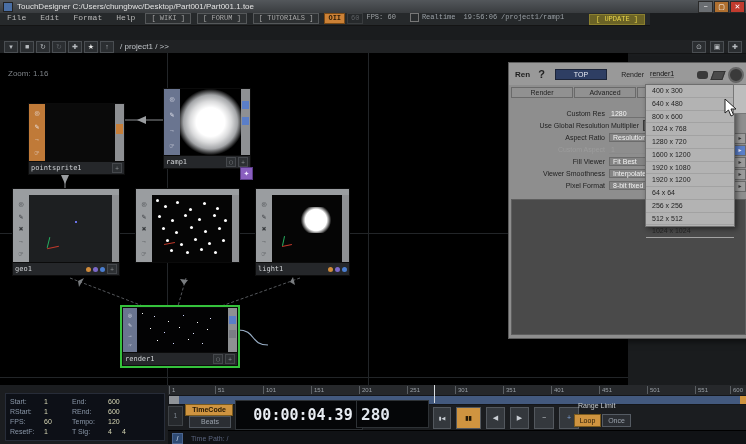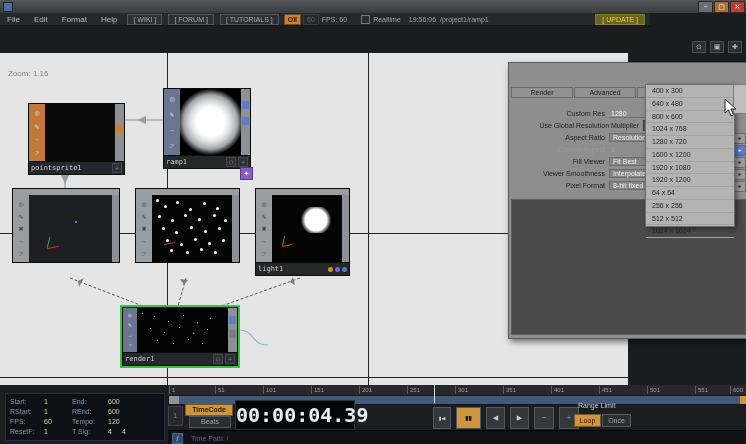--- a/index.html
+++ b/index.html
@@ -10,21 +10,21 @@
   .titlebar{left:0;top:0;width:746px;height:13px;background:linear-gradient(#53575b,#393c3f);
             display:flex;align-items:center;font-size:8px;color:#e2e2e2;}
   .tlogo{width:8px;height:8px;margin:0 4px 0 3px;background:#4a6fa5;border:1px solid #222;}
   .wbtns{position:absolute;right:1px;top:1px;display:flex;gap:1px;}
   .wbtn{width:13px;height:10px;font-size:7px;line-height:10px;text-align:center;color:#fff;
         background:#6a6e72;border:1px solid #2a2a2a;}
   .wbtn.max{background:#b07030;}
   .wbtn.close{background:#c23b2e;}
   
   .menubar{left:0;top:13px;width:650px;height:12px;background:#26292b;border-bottom:1px solid #141414;
-           display:flex;align-items:center;font-size:8px;color:#b8b8b8;}
+           display:flex;align-items:flex-start;font-size:8px;color:#b8b8b8;font-family:Liberation Mono, monospace;}
   .mitem{padding:0 7px;}
   .mlink{border:1px solid #55585a;background:#2d3032;color:#a8a8a8;padding:0 5px;margin:0 3px;height:9px;line-height:9px;font-size:7px;}
   .pausebtn{background:#cc8136;color:#2a1c08;font-weight:bold;padding:0 3px;margin:0 2px;height:9px;line-height:9px;font-size:7px;border:1px solid #7a4a16;}
   .dimbox{color:#5d6063;font-size:7px;padding:0 3px;border:1px solid #3a3d3f;height:9px;line-height:9px;margin-right:3px;}
   .fpslbl{color:#9fa3a6;font-size:7px;margin-right:8px;}
   .rtcheck{width:7px;height:7px;border:1px solid #777;background:#2a2d2f;margin:0 3px 0 6px;display:inline-block;}
   .statustxt{color:#9aa0a6;font-size:7px;}
   .updatebtn{position:absolute;right:5px;top:1px;background:#6b6326;color:#e8d44a;font-size:7px;
              padding:0 6px;height:9px;line-height:9px;border:1px solid #8a7f2e;}
   
@@ -40,21 +40,21 @@
           linear-gradient(to bottom,transparent 45%,#5a5e62 45%,#5a5e62 55%,transparent 55%);}
   .lay.l5{background-image:linear-gradient(to right,transparent 30%,#5a5e62 30%,#5a5e62 40%,transparent 40%,transparent 60%,#5a5e62 60%,#5a5e62 70%,transparent 70%);}
   
   .crumbbar{left:0;top:40px;width:746px;height:13px;background:#202224;border-bottom:1px solid #121314;
             display:flex;align-items:center;font-size:8px;color:#9a9ea2;}
   .cicon{width:12px;height:10px;border:1px solid #4a4e52;background:#2b2e31;text-align:center;
          line-height:10px;font-size:7px;margin-left:2px;color:#b8bcc0;}
   .crumbtxt{margin-left:6px;color:#c2c6ca;font-size:8px;}
   .paneicons{position:absolute;right:4px;top:41px;display:flex;gap:2px;}
   
-  .network{left:0;top:53px;width:628px;height:332px;background:#e5e5e5;}
+  .network{left:0;top:53px;width:628px;height:332px;background:#000000;}
   .gridv{position:absolute;top:0;bottom:0;width:1px;background:#222528;}
   .gridh{position:absolute;left:0;right:0;height:1px;background:#222528;}
   .zoomlbl{position:absolute;left:8px;top:16px;font-size:8px;color:#7d8287;}
   .wires{position:absolute;left:0;top:0;width:746px;height:332px;pointer-events:none;z-index:4;}
   
   .tnode{position:absolute;z-index:10;}
   .frame{display:flex;background:#97999c;border:1px solid #0b0b0b;}
   .side{width:16px;display:flex;flex-direction:column;align-items:center;justify-content:space-around;
         padding:2px 0;font-size:6px;color:rgba(240,240,248,.85);}
   .side.mat{background:#c07a38;}
@@ -121,22 +121,22 @@
   .ival{color:#d6d6b4;width:28px;}
   .ilab2{color:#8a97a8;width:36px;}
   .ival2{color:#d6d6b4;width:26px;}
   .lbtn1{position:absolute;left:168px;top:21px;width:13px;height:18px;background:#26292d;border:1px solid #3e4246;
          color:#7a8violet088;color:#78808a;font-size:7px;text-align:center;line-height:18px;}
   .tcbtn{position:absolute;left:185px;top:19px;width:46px;height:10px;background:#cf9440;color:#241805;
          font-size:7px;font-weight:bold;text-align:center;line-height:10px;border:1px solid #7a5a1e;}
   .beatsbtn{position:absolute;left:189px;top:31px;width:40px;height:10px;background:#2b2e33;color:#9aa2ac;
             font-size:7px;text-align:center;line-height:10px;border:1px solid #4e545c;}
   .tcdisp{position:absolute;left:235px;top:15px;width:118px;height:28px;background:#050608;border:1px solid #2e3236;
-          color:#e9edf3;font-family:"DejaVu Sans Mono",monospace;font-size:20px;font-weight:bold;
-          text-align:center;line-height:28px;}
+          color:#e9edf3;font-family:"DejaVu Sans Mono",monospace;font-size:15px;font-weight:bold;
+          text-align:center;line-height:28px;padding-left:8px;}
   .frdisp{position:absolute;left:356px;top:15px;width:73px;height:28px;background:#050608;border:1px solid #2e3236;
           color:#e2e7ee;font-family:"DejaVu Sans Mono",monospace;font-size:16px;font-weight:bold;
           line-height:28px;padding-left:4px;box-sizing:border-box;}
   .transport{position:absolute;left:433px;top:22px;display:flex;gap:5px;}
   .pbtn{height:20px;background:#34383d;border:1px solid #53585e;color:#c9ced4;font-size:7px;
         text-align:center;line-height:20px;}
   .pbtn.pause{background:#cf9440;color:#241805;font-weight:bold;}
   .rlimit{position:absolute;left:578px;top:17px;font-size:7px;color:#c4c9ce;}
   .loopbtn{position:absolute;left:574px;top:29px;width:25px;height:11px;background:#cf9440;color:#241805;
            font-size:7px;text-align:center;line-height:11px;border:1px solid #7a5a1e;}
@@ -151,20 +151,21 @@
   .bluedot{position:absolute;width:2px;height:2px;background:#6a72e8;}
   .blob{position:absolute;background:radial-gradient(circle,#fff 52%,rgba(255,255,255,0) 74%);}
 </style>
 </head>
 <body>
 
 <div class="stage">
 
   <div class="abs titlebar">
     <div class="tlogo"></div>
+    <span>TouchDesigner C:/Users/chungbwc/Desktop/Part001/Part001.1.toe</span>
     <div class="wbtns">
       <div class="wbtn">−</div>
       <div class="wbtn max">▢</div>
       <div class="wbtn close">✕</div>
     </div>
   </div>
 
   <div class="abs menubar">
     <span class="mitem">File</span>
     <span class="mitem">Edit</span>
@@ -178,20 +179,30 @@
     <span class="fpslbl">
       <span>FPS:</span> <span>60</span></span>
     <span class="rtcheck"></span>
     <span class="statustxt">Realtime</span>
     <span class="statustxt" style="margin-left:8px">19:56:06</span>
     <span class="statustxt" style="margin-left:4px">/project1/ramp1</span>
     <span class="updatebtn">[ UPDATE ]</span>
   </div>
 
 
+  <div class="abs crumbbar">
+    <div class="cicon" style="margin-left:4px">▾</div>
+    <div class="cicon">■</div>
+    <div class="cicon">↻</div>
+    <div class="cicon" style="color:#5c6064">↻</div>
+    <div class="cicon">✚</div>
+    <div class="cicon" style="color:#e8e8e8">★</div>
+    <div class="cicon">↑</div>
+    <span class="crumbtxt">/ project1 / &gt;&gt;</span>
+  </div>
   <div class="paneicons" style="z-index:6">
     <div class="cicon">⊙</div>
     <div class="cicon">▣</div>
     <div class="cicon">✚</div>
   </div>
 
   <div class="abs network">
     <div class="gridv" style="left:167px"></div>
     <div class="gridv" style="left:368px"></div>
     <div class="gridh" style="top:180px"></div>
@@ -265,20 +276,29 @@
           <span>→</span>
           <span>☞</span>
         </div>
         <div class="view" style="background:#1d1f21">
           <div class="bluedot" style="left:46px;top:26px"></div>
           <div class="axisr" style="left:18px;top:52px;width:12px;transform:rotate(-12deg)"></div>
           <div class="axisg" style="left:19px;top:42px;height:11px;transform:rotate(14deg)"></div>
         </div>
         <div class="rstrip" style="width:7px"></div>
       </div>
+      <div class="nlabel">
+        <span>geo1</span>
+        <span class="nflags">
+          <span class="dot" style="background:#d08b3a"></span>
+          <span class="dot" style="background:#7b68c8"></span>
+          <span class="dot" style="background:#4a7ed0"></span>
+          <span class="fbox">+</span>
+        </span>
+      </div>
     </div>
 
     <div class="tnode" style="left:135px;top:135px;width:105px">
       <div class="frame" style="height:75px;padding-top:6px;background:#9a9da0;box-sizing:border-box">
         <div class="side comp">
           <span>◎</span>
           <span>✎</span>
           <span>✖</span>
           <span>→</span>
           <span>☞</span>
@@ -346,20 +366,32 @@
         <span class="nflags">
           <span class="fbox">▢</span>
           <span class="fbox">+</span>
         </span>
       </div>
     </div>
 
   </div>
 
   <div class="abs ppanel">
+    <div class="phead">
+      <span class="pname">Ren</span>
+      <span class="phelp">?</span>
+      <span class="pfam">TOP</span>
+      <span class="prlbl">Render</span>
+      <span class="prval">render1</span>
+      <span class="hicons">
+        <span class="bubble"></span>
+        <span class="eraser"></span>
+        <span class="gearc"></span>
+      </span>
+    </div>
     <div class="ptabs">
       <span class="ptab">Render</span>
       <span class="ptab">Advanced</span>
       <span class="ptab">GLSL</span>
     </div>
     <div class="prow" style="top:45px">
       <span class="plab">Custom Res</span>
       <span class="pnum" style="width:38px">1280</span>
       <span class="pnum" style="width:32px;text-align:right">720</span>
     </div>
@@ -462,20 +494,21 @@
         <span class="ilab2">T Sig:</span>
         <span class="ival2" style="width:14px">4</span>
         <span class="ival2" style="width:14px">4</span>
       </div>
     </div>
 
     <div class="lbtn1">1</div>
     <div class="tcbtn">TimeCode</div>
     <div class="beatsbtn">Beats</div>
     <div class="tcdisp">00:00:04.39</div>
+    <div class="frdisp">280</div>
 
     <div class="transport">
       <div class="pbtn" style="width:16px;font-size:5px">▮◀</div>
       <div class="pbtn pause" style="width:23px;font-size:6px">▮▮</div>
       <div class="pbtn" style="width:17px">◀</div>
       <div class="pbtn" style="width:17px">▶</div>
       <div class="pbtn" style="width:18px">−</div>
       <div class="pbtn" style="width:18px;color:#7ea2d8">+</div>
     </div>
 

